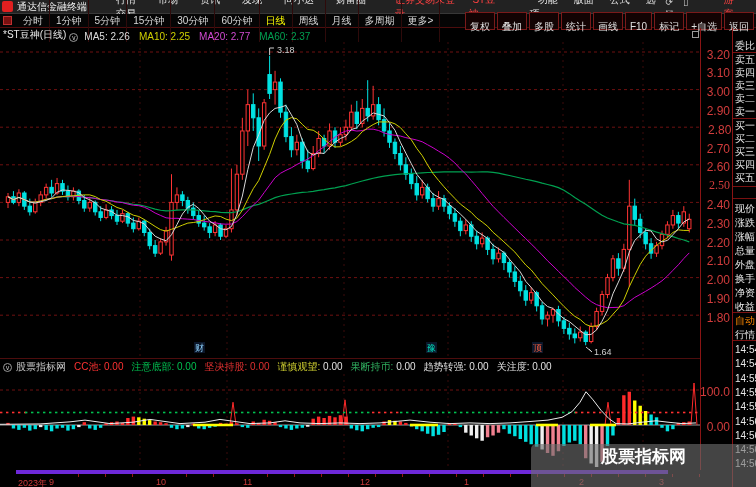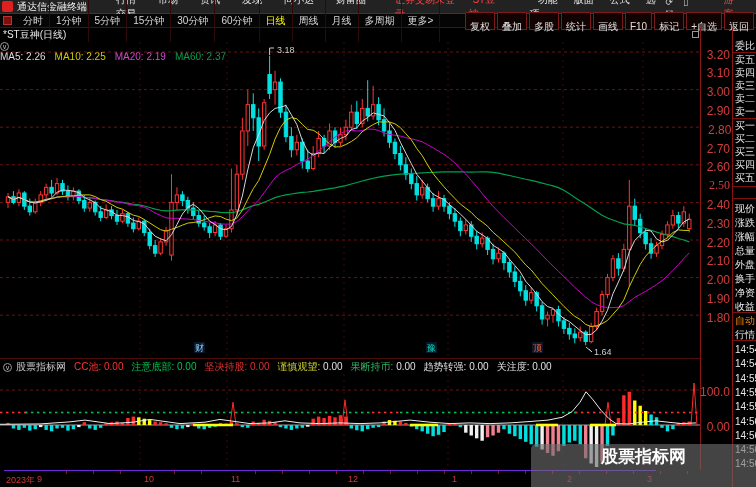--- a/index.html
+++ b/index.html
@@ -21,43 +21,43 @@
   
   #toolbar{position:absolute;left:0;top:14px;width:756px;height:14px;background:#050505;
     display:flex;align-items:center;font-size:10px;color:#d8d8d8;border-bottom:1px solid #4d0d0d;}
   #tb-icon{width:9px;height:9px;border:1px solid #c03030;background:#7a1010;margin:0 5px 0 3px;flex:0 0 auto;}
   .period-item{padding:16px 6px;border-right:1px solid #2e0a0a;white-space:nowrap;cursor:default;}
   .period-item.active{color:#ffff00;}
   #tb-right{margin-left:auto;display:flex;align-items:center;margin-right:2px;}
   .tb-btn{border:1px solid #7a1a1a;background:#120303;color:#e0e0e0;padding:8px 4px;margin-left:2px;
     height:12px;line-height:11px;white-space:nowrap;}
   
-  #chart-header{position:absolute;left:0;top:28px;width:700px;height:14px;display:flex;align-items:flex-start;
-    font-size:10px;color:#e8e8e8;flex-direction:column;}
+  #chart-header{position:absolute;left:0;top:28px;width:700px;height:14px;display:flex;align-items:flex-end;
+    font-size:10px;color:#e8e8e8;}
   #chart-title{margin:0 3px 0 3px;white-space:nowrap;}
   #title-chev{width:9px;height:9px;border:1px solid #9a9a9a;border-radius:50%;color:#bbb;font-size:7px;
     line-height:8px;text-align:center;margin-right:6px;}
   .ma-item{margin-right:9px;white-space:nowrap;}
   #corner-icon{position:absolute;left:692px;top:31px;width:7px;height:7px;border:1px solid #9a9a9a;}
   
   #main-plot{position:absolute;left:0;top:42px;width:700px;height:316px;}
   #ind-plot{position:absolute;left:0;top:374px;width:700px;height:96px;}
   #sep-a{position:absolute;left:0;top:358px;width:700px;height:1px;background:#4d0d0d;}
   
   #ind-header{position:absolute;left:0;top:360px;width:700px;height:14px;display:flex;align-items:center;
     font-size:10px;color:#c8c8c8;}
   #ind-collapse{width:9px;height:9px;border:1px solid #9a9a9a;border-radius:50%;color:#bbb;font-size:7px;
     line-height:8px;text-align:center;margin:0 4px 0 3px;}
   #ind-source{margin-right:8px;}
   .ind-field{margin-right:8px;white-space:nowrap;}
   
   #gutter{position:absolute;left:700px;top:28px;width:33px;height:442px;border-left:1px solid #8a1414;}
   .pl{position:absolute;right:3px;width:30px;text-align:right;font-size:12px;color:#d23c3c;}
   
-  #xaxis{position:absolute;left:4px;top:470px;width:652px;height:17px;border-top:1px solid #6d28d9;}
+  #xaxis{position:absolute;left:16px;top:470px;width:652px;height:17px;border-top:4px solid #6d28d9;}
   .xtick{position:absolute;top:0;width:1px;height:3px;background:#9c1414;}
   .xlab{position:absolute;top:3px;font-size:9px;color:#cd3a3a;}
   
   #sidebar{position:absolute;left:732px;top:28px;width:24px;height:459px;border-left:1px solid #8a1414;
     overflow:hidden;}
   .sb-row{position:absolute;left:2px;width:40px;font-size:10px;color:#e8e8e8;white-space:nowrap;}
   .sb-sep{position:absolute;left:0;width:24px;height:1px;background:#7a1010;}
   
   #watermark{position:absolute;left:531px;top:444px;width:225px;height:43px;background:rgba(110,110,110,.62);
     border-radius:5px 0 0 0;color:#fff;text-align:center;z-index:30;}
@@ -95,21 +95,21 @@
         <span class="tb-btn">F10</span>
         <span class="tb-btn">标记</span>
         <span class="tb-btn">+自选</span>
         <span class="tb-btn">返回</span>
       </span>
   </div>
 
   <div id="chart-header">
     <span id="chart-title">*ST豆神(日线)</span>
     <span id="title-chev">∨</span>
-    <span id="ma-items"><span class="ma-item" style="color: rgb(220, 220, 220);">MA5: 2.26</span><span class="ma-item" style="color: rgb(207, 207, 0);">MA10: 2.25</span><span class="ma-item" style="color: rgb(210, 74, 210);">MA20: 2.19</span><span class="ma-item" style="color: rgb(0, 160, 80);">MA60: 2.37</span></span>
+    <span id="ma-items"><span class="ma-item" style="color: rgb(220, 220, 220);">MA5: 2.26</span><span class="ma-item" style="color: rgb(207, 207, 0);">MA10: 2.25</span><span class="ma-item" style="color: rgb(210, 74, 210);">MA20: 2.77</span><span class="ma-item" style="color: rgb(0, 160, 80);">MA60: 2.37</span></span>
   </div>
   <div id="corner-icon"></div>
 
   <div id="main-plot">
       <svg width="700" height="316" viewBox="0 0 700 316">
         <polyline points="0,10 700,10" fill="none" stroke="#6e1010" stroke-width="1" stroke-dasharray="3 3"></polyline>
         <polyline points="0,47.60000000000004 700,47.60000000000004" fill="none" stroke="#6e1010" stroke-width="1" stroke-dasharray="3 3"></polyline>
         <polyline points="0,85.20000000000007 700,85.20000000000007" fill="none" stroke="#6e1010" stroke-width="1" stroke-dasharray="3 3"></polyline>
         <polyline points="0,122.80000000000001 700,122.80000000000001" fill="none" stroke="#6e1010" stroke-width="1" stroke-dasharray="3 3"></polyline>
         <polyline points="0,160.40000000000006 700,160.40000000000006" fill="none" stroke="#6e1010" stroke-width="1" stroke-dasharray="3 3"></polyline>

